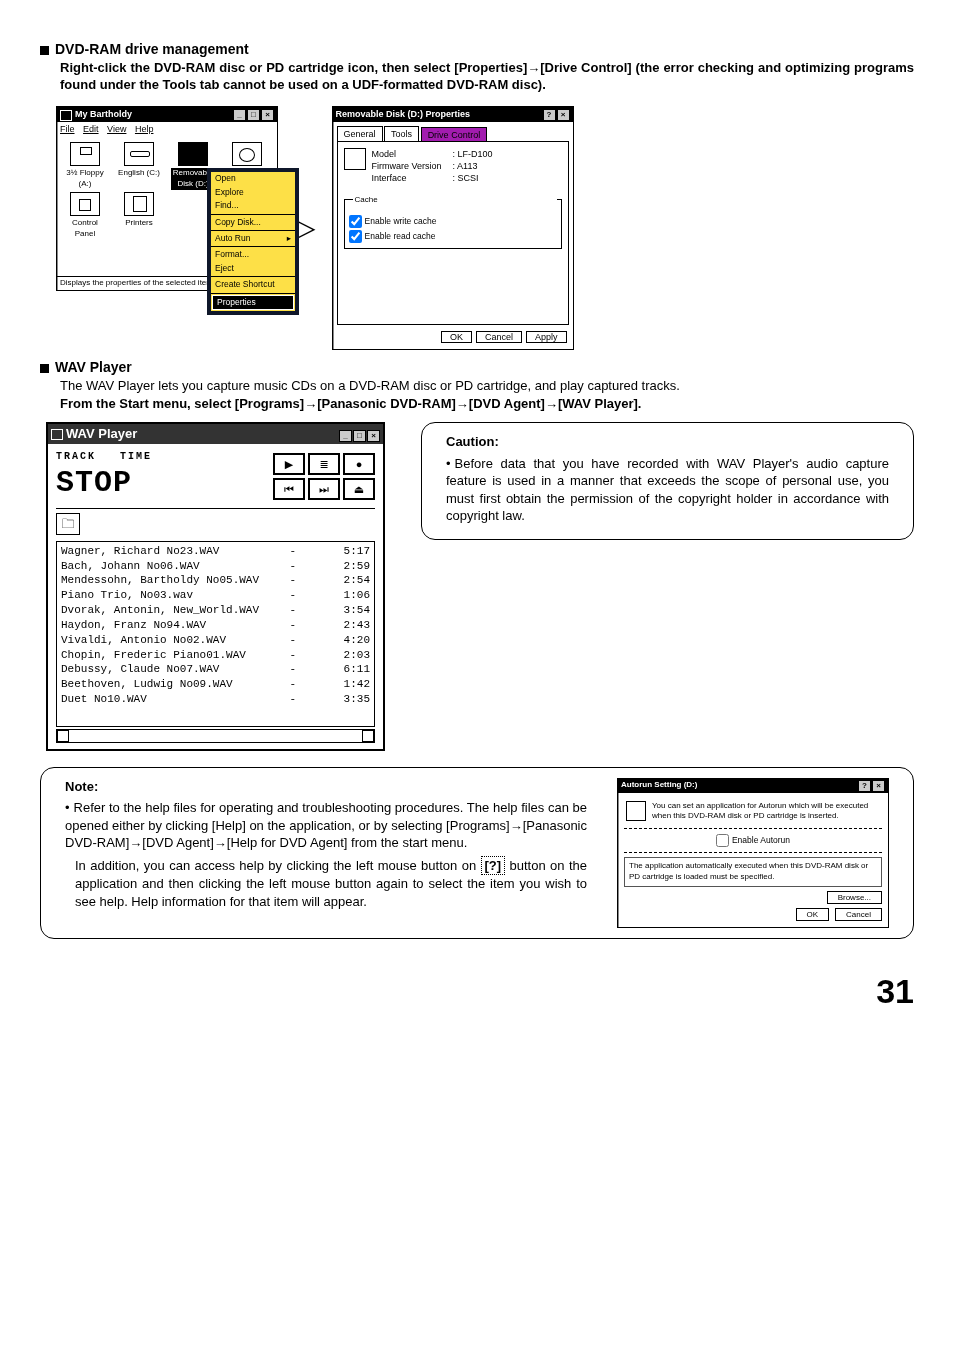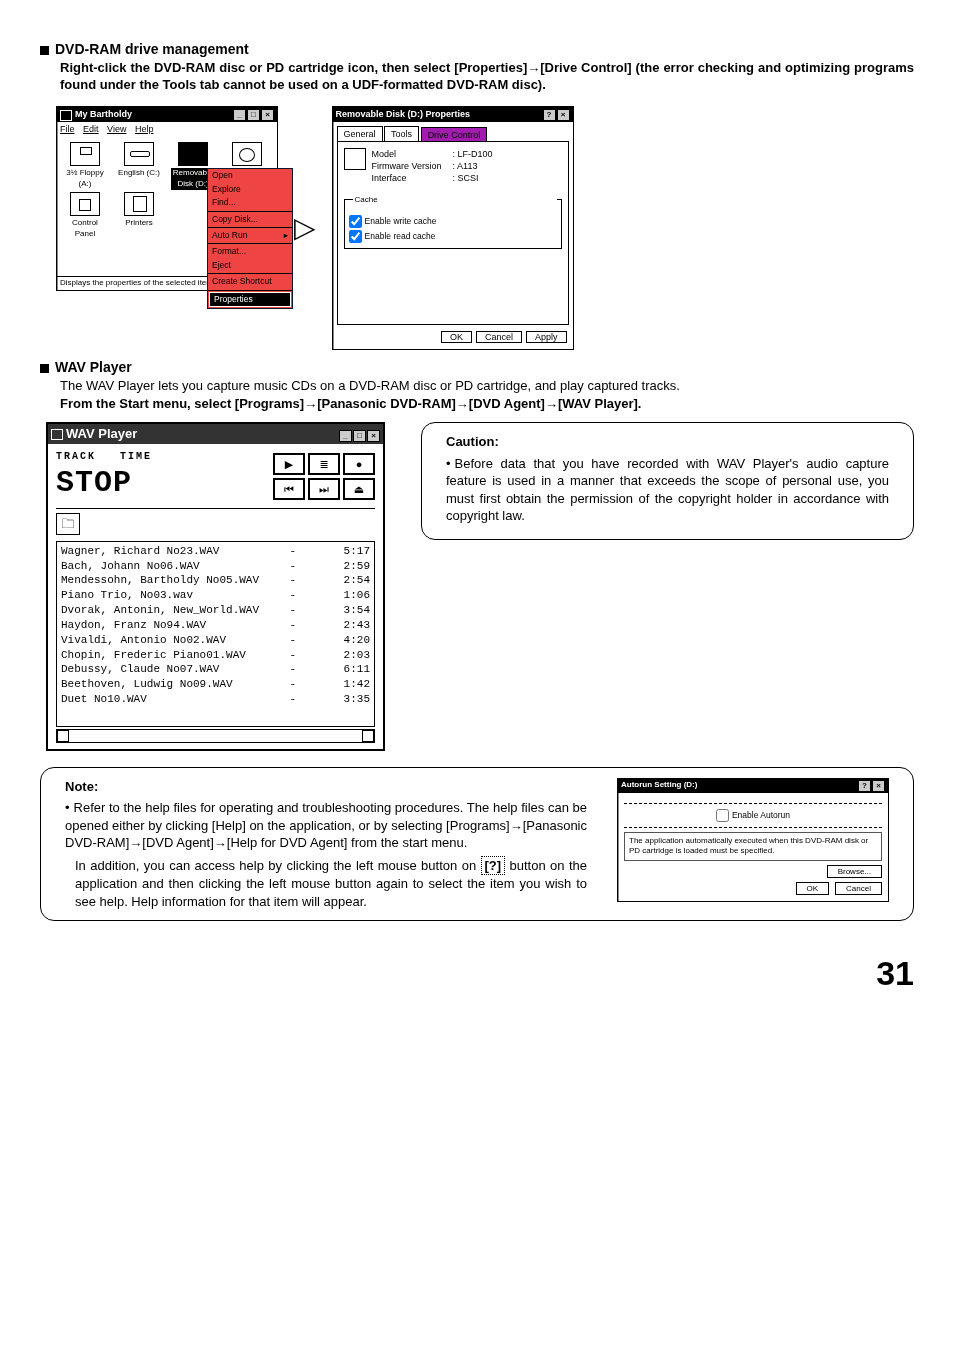--- a/index.html
+++ b/index.html
@@ -47,21 +47,21 @@
   .drive .icon.hd::after{content:"";position:absolute;left:5px;top:8px;width:18px;height:4px;border:1px solid #000;border-radius:2px;}
   .drive .icon.removable{background:#000;color:#fff;}
   .drive.selected .label{background:#000;color:#fff;padding:0 1px;}
   .drive .icon.optical::before{content:"";position:absolute;left:6px;top:5px;width:14px;height:12px;border:1px solid #000;border-radius:50%;}
   .drive .icon.rig::before{content:"";position:absolute;left:8px;top:6px;width:10px;height:10px;border:1px solid #000;}
   .drive .icon.pr::after{content:"";position:absolute;left:8px;top:3px;width:12px;height:14px;border:1px solid #000;}
   .statusbar{border-top:1px solid #000;font-size:8px;padding:1px 3px;}
 
   .ctxmenu{
     position:absolute;top:32px;left:150px;width:84px;
-    background:#ef4444;border:1px solid #0f172a;font-size:8.5px;
+    background:#fde047;border:4px solid #0f172a;font-size:8.5px;
   }
   .ctxmenu div{padding:1px 4px;position:relative;}
   .ctxmenu hr{border:none;border-top:1px solid #000;margin:1px 0;}
   .ctxmenu .props{background:#000;color:#fff;border:1px solid #fff;margin:1px;}
   .ctxmenu .arrow::after{content:"▸";float:right;}
 
   
   .props-dialog{width:240px;}
   .tabs{padding:4px 4px 0 4px;}
   .tab{display:inline-block;border:1px solid #000;border-bottom:none;padding:1px 6px;font-size:9px;background:#fff;margin-right:-1px;}
@@ -307,20 +307,24 @@
       <span>In addition, you can access help by clicking the left mouse button on </span><span class="q-btn">[?]</span><span> button on the application and then clicking the left mouse button again to select the item you wish to see help. Help information for that item will appear.</span>
     </div>
   </div>
 
   <div class="win95 autorun">
     <div class="titlebar">
       <span>Autorun Setting    (D:)</span>
       <span class="ctrls"><span>?</span><span>×</span></span>
     </div>
     <div class="body">
+      <div class="msg">
+        <div class="iconbox"></div>
+        <div>You can set an application for Autorun which will be executed when this DVD-RAM disk or PD cartridge is inserted.</div>
+      </div>
       <hr class="dashy">
       <div class="chk" style="text-align:center;"><input type="checkbox" style=""><span>Enable Autorun</span></div>
       <hr class="dashy">
       <div class="field">The application automatically executed when this DVD-RAM disk or PD cartridge is loaded must be specified.</div>
       <div class="browse">
           <button>Browse...</button>
         </div>
       <div class="btns">
         <button>OK</button>
         <button>Cancel</button>

